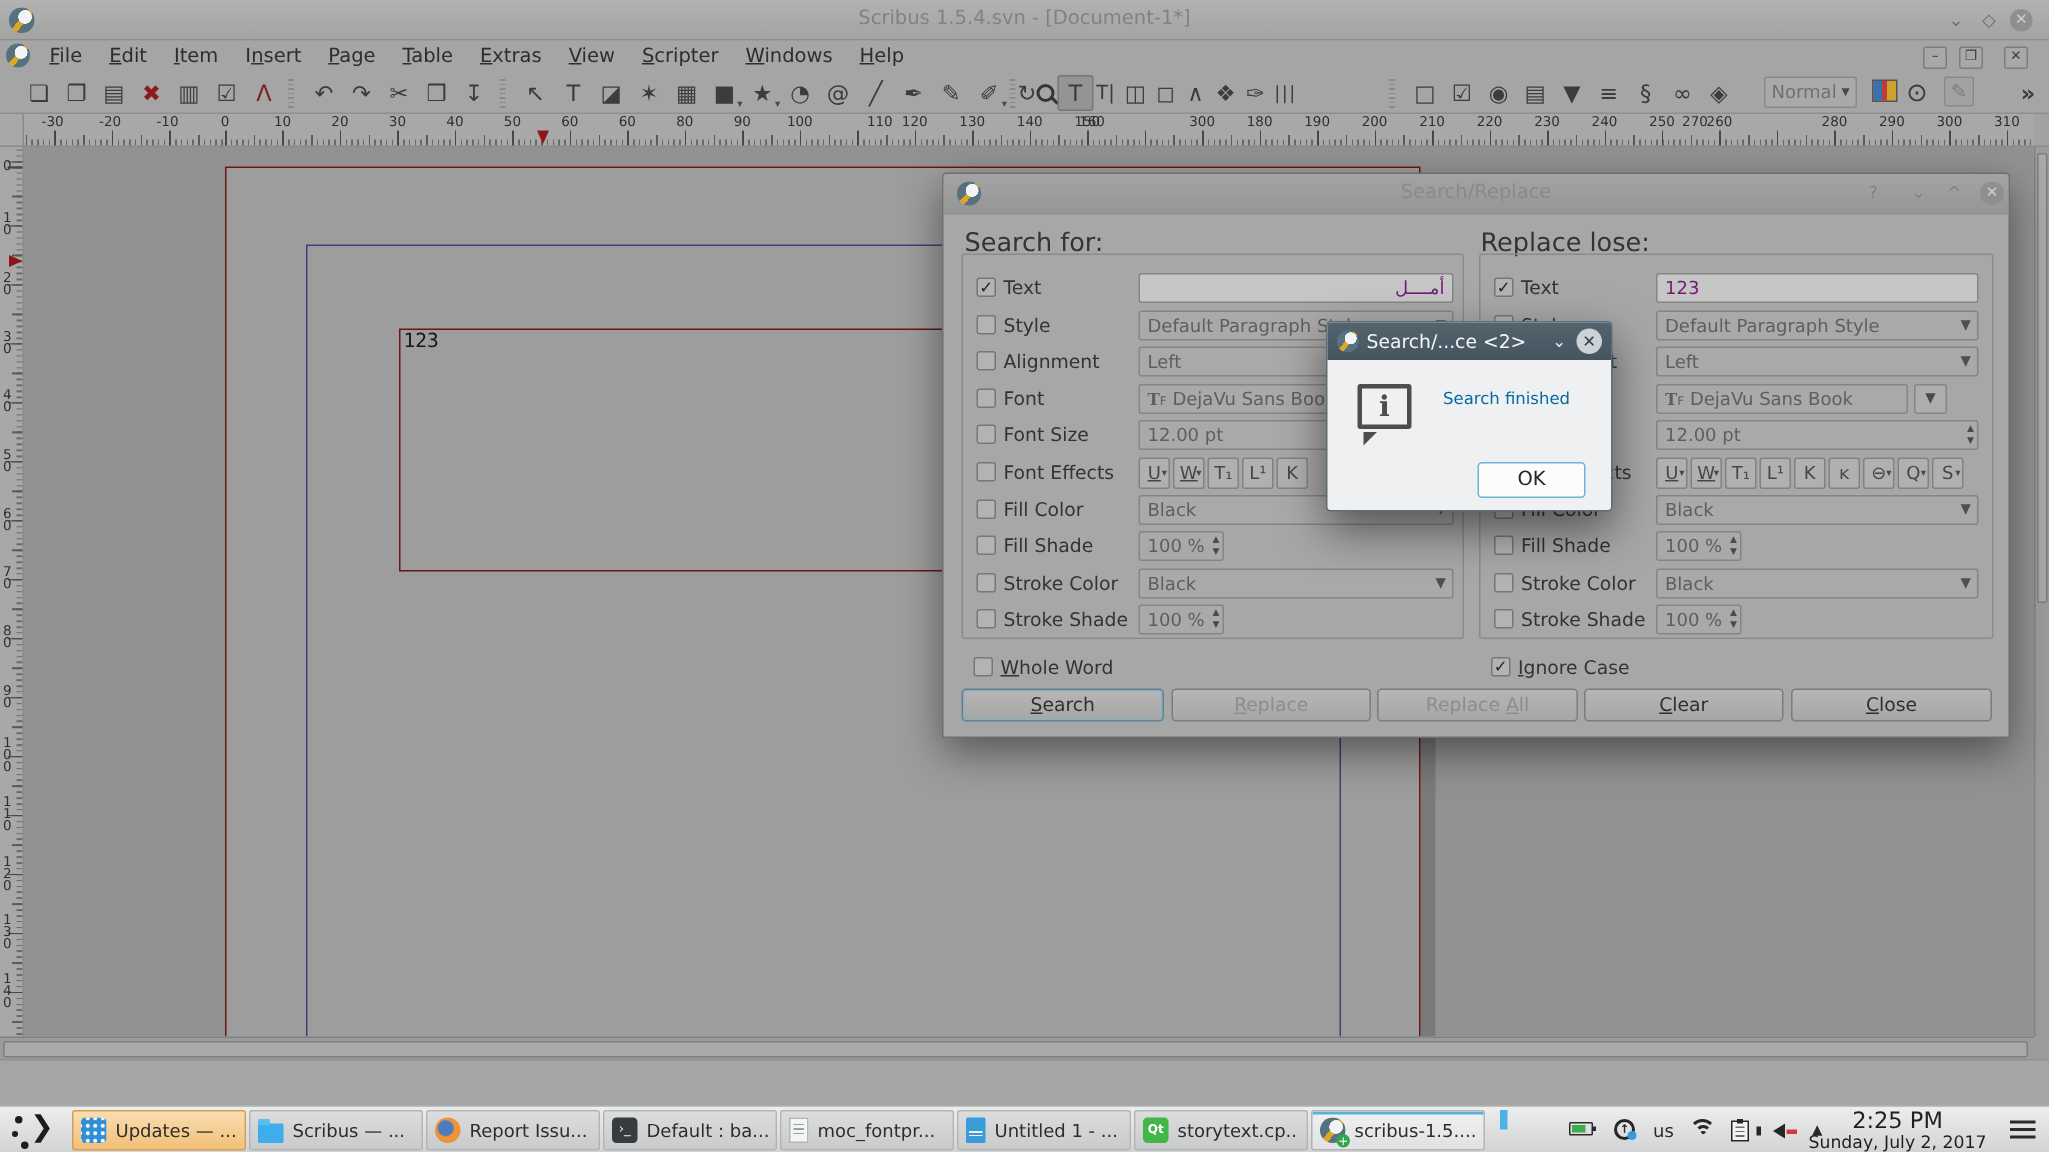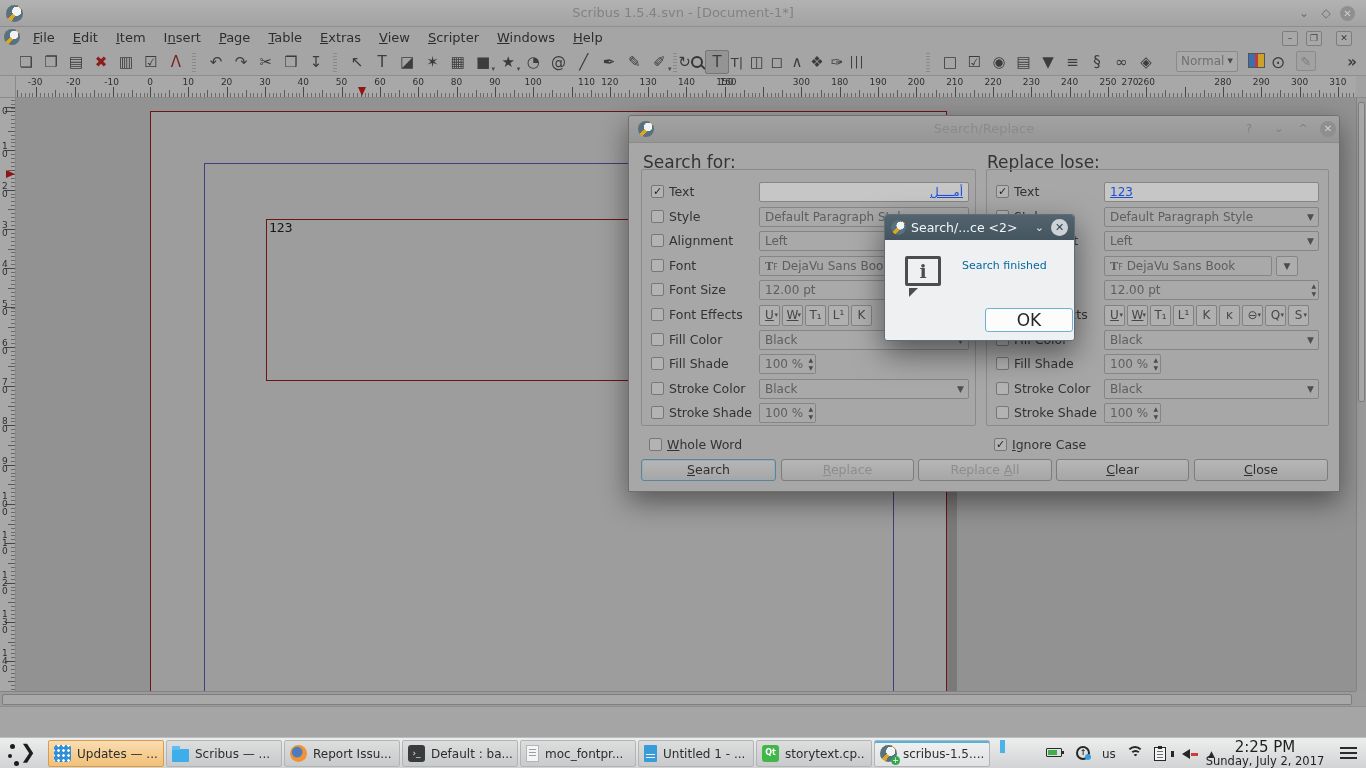--- a/index.html
+++ b/index.html
@@ -71,21 +71,21 @@
   #sr-dialog { left:628px; top:115px; width:712px; height:377px; background:#a7a7a7; border:1px solid #6f6f6f; border-radius:3px 3px 0 0; box-shadow:0 10px 28px rgba(0,0,0,.45); z-index:50; }
   #sr-titlebar { position:absolute; left:0; top:0; width:100%; height:27px; background:linear-gradient(#a3a3a3,#969696); border-bottom:1px solid #8b8b8b; border-radius:3px 3px 0 0; }
   #sr-title { width:100%; text-align:center; line-height:26px; color:#8a8a8a; font-size:13px; }
   .sr-tbtn { position:absolute; top:6px; color:#7f7f7f; font-size:11px; width:16px; text-align:center; }
   .sr-close { position:absolute; top:5px; width:16px; height:16px; border-radius:50%; background:#8f8f8f; color:#d2d2d2; font-size:10px; text-align:center; line-height:16px; }
   .sr-heading { position:absolute; font-size:17px; color:#343434; }
   .sr-group { position:absolute; border:1px solid #8b8b8b; border-radius:2px; }
   .sr-check { position:absolute; width:13px; height:13px; background:#b3b3b3; border:1px solid #777; border-radius:2px; font-size:11px; line-height:12px; text-align:center; color:#222; font-weight:bold; }
   .sr-rowlabel { position:absolute; font-size:12.5px; color:#333; white-space:nowrap; }
   .sr-field { position:absolute; height:20px; border:1px solid #858585; border-radius:2px; background:#a9a9a9; color:#5e5e5e; font-size:12px; padding:2px 5px; white-space:nowrap; overflow:hidden; }
-  .sr-field.enabled { background:#c6c6c6; color:#1d4ed8;text-decoration:underline; }
+  .sr-field.enabled { background:#c6c6c6; color:#701a75; }
   .sr-field .dd { position:absolute; right:4px; top:4px; font-size:9px; color:#4f4f4f; }
   .sr-field .spin { position:absolute; right:2px; top:1px; font-size:6px; color:#4a4a4a; line-height:8px; text-align:center; }
   .sr-fontbtn { position:absolute; width:22px; height:20px; border:1px solid #858585; border-radius:2px; background:#adadad; color:#4a4a4a; font-size:9px; text-align:center; line-height:18px; }
   .fx-btn { position:absolute; width:21px; height:21px; border:1px solid #828282; border-radius:2px; background:#b0b0b0; color:#474747; font-size:12px; text-align:center; line-height:19px; }
   .fx-btn .tb-caret { right:1px; bottom:0; }
   .dlg-btn { position:absolute; height:22px; border:1px solid #7d7d7d; border-radius:3px; background:linear-gradient(#b6b6b6,#a6a6a6); font-size:12.5px; color:#2f2f2f; text-align:center; line-height:20px; }
   .dlg-btn.disabled { color:#8d8d8d; }
   .dlg-btn.focused { border-color:#5f8296; box-shadow:0 0 0 1px #93adb9 inset; }
   .tf-icon b { font-size:11px; font-family:"DejaVu Serif","Liberation Serif",serif; }
   .tf-icon small { font-size:8px; }
@@ -93,21 +93,21 @@
   
   #msgbox { left:884px; top:214px; width:191px; height:127px; background:#eff0f1; border:1px solid #5d6e79; border-radius:3px; box-shadow:0 12px 30px rgba(0,0,0,.5); z-index:60; }
   #msg-titlebar { position:absolute; left:0; top:0; width:100%; height:25px; background:linear-gradient(#53646f,#44555f); border-radius:2px 2px 0 0; }
   #msg-title { position:absolute; left:26px; top:0; line-height:25px; color:#f3f5f6; font-size:12.5px; }
   #msg-shade { position:absolute; right:30px; top:0; line-height:25px; color:#e8ebed; font-size:11px; }
   #msg-close { position:absolute; right:6px; top:4px; width:17px; height:17px; border-radius:50%; background:#ccd2d5; color:#34434c; font-size:11px; font-weight:bold; text-align:center; line-height:17px; }
   #msg-info-icon { position:absolute; left:20px; top:41px; width:36px; height:30px; border:3px solid #4d4d4d; border-radius:2px; background:#eff0f1; }
   #msg-info-icon .i { width:100%; text-align:center; font-family:"DejaVu Serif","Liberation Serif",serif; font-weight:bold; font-size:19px; line-height:24px; color:#4d4d4d; }
   #msg-info-tail { position:absolute; left:24px; top:73px; width:0; height:0; border-left:9px solid #4d4d4d; border-bottom:9px solid transparent; }
   #msg-text { position:absolute; left:77px; top:44px; font-size:11px; color:#0369a1; }
-  #msg-ok { position:absolute; left:100px; top:93px; width:88px; height:24px; background:#fcfcfc; border:1px solid #6db3d8; border-radius:3px; text-align:center; line-height:22px; font-size:17px; color:#232629; }
+  #msg-ok { position:absolute; left:100px; top:93px; width:72px; height:24px; background:#fcfcfc; border:1px solid #6db3d8; border-radius:3px; text-align:center; line-height:22px; font-size:13px; color:#232629; }
 
   
   #taskbar { left:0; top:737px; width:1366px; height:31px; background:linear-gradient(#eceded,#d2d3d4); border-top:1px solid #bcbdbe; z-index:70; }
   #launcher { position:absolute; left:8px; top:3px; width:34px; height:25px; }
   #launcher .dot { position:absolute; background:#1d1d1d; border-radius:50%; }
   #launcher .chev { position:absolute; left:12px; top:-1px; font-size:19px; font-weight:bold; color:#1d1d1d; }
   .task { position:absolute; top:2px; width:116px; height:27px; border:1px solid #b3b4b5; border-radius:2px; background:linear-gradient(#dcdddd,#c9cacb); display:flex; align-items:center; padding:0 5px; gap:6px; }
   .task .tlabel { font-size:12px; color:#2d2d2d; white-space:nowrap; overflow:hidden; }
   .task.attention { background:linear-gradient(#f9ddb2,#f2c077); border-color:#d89c4e; }
   .task.active { background:linear-gradient(#f0f1f1,#e0e1e2); box-shadow:inset 0 2px 0 #55b1e0; }

